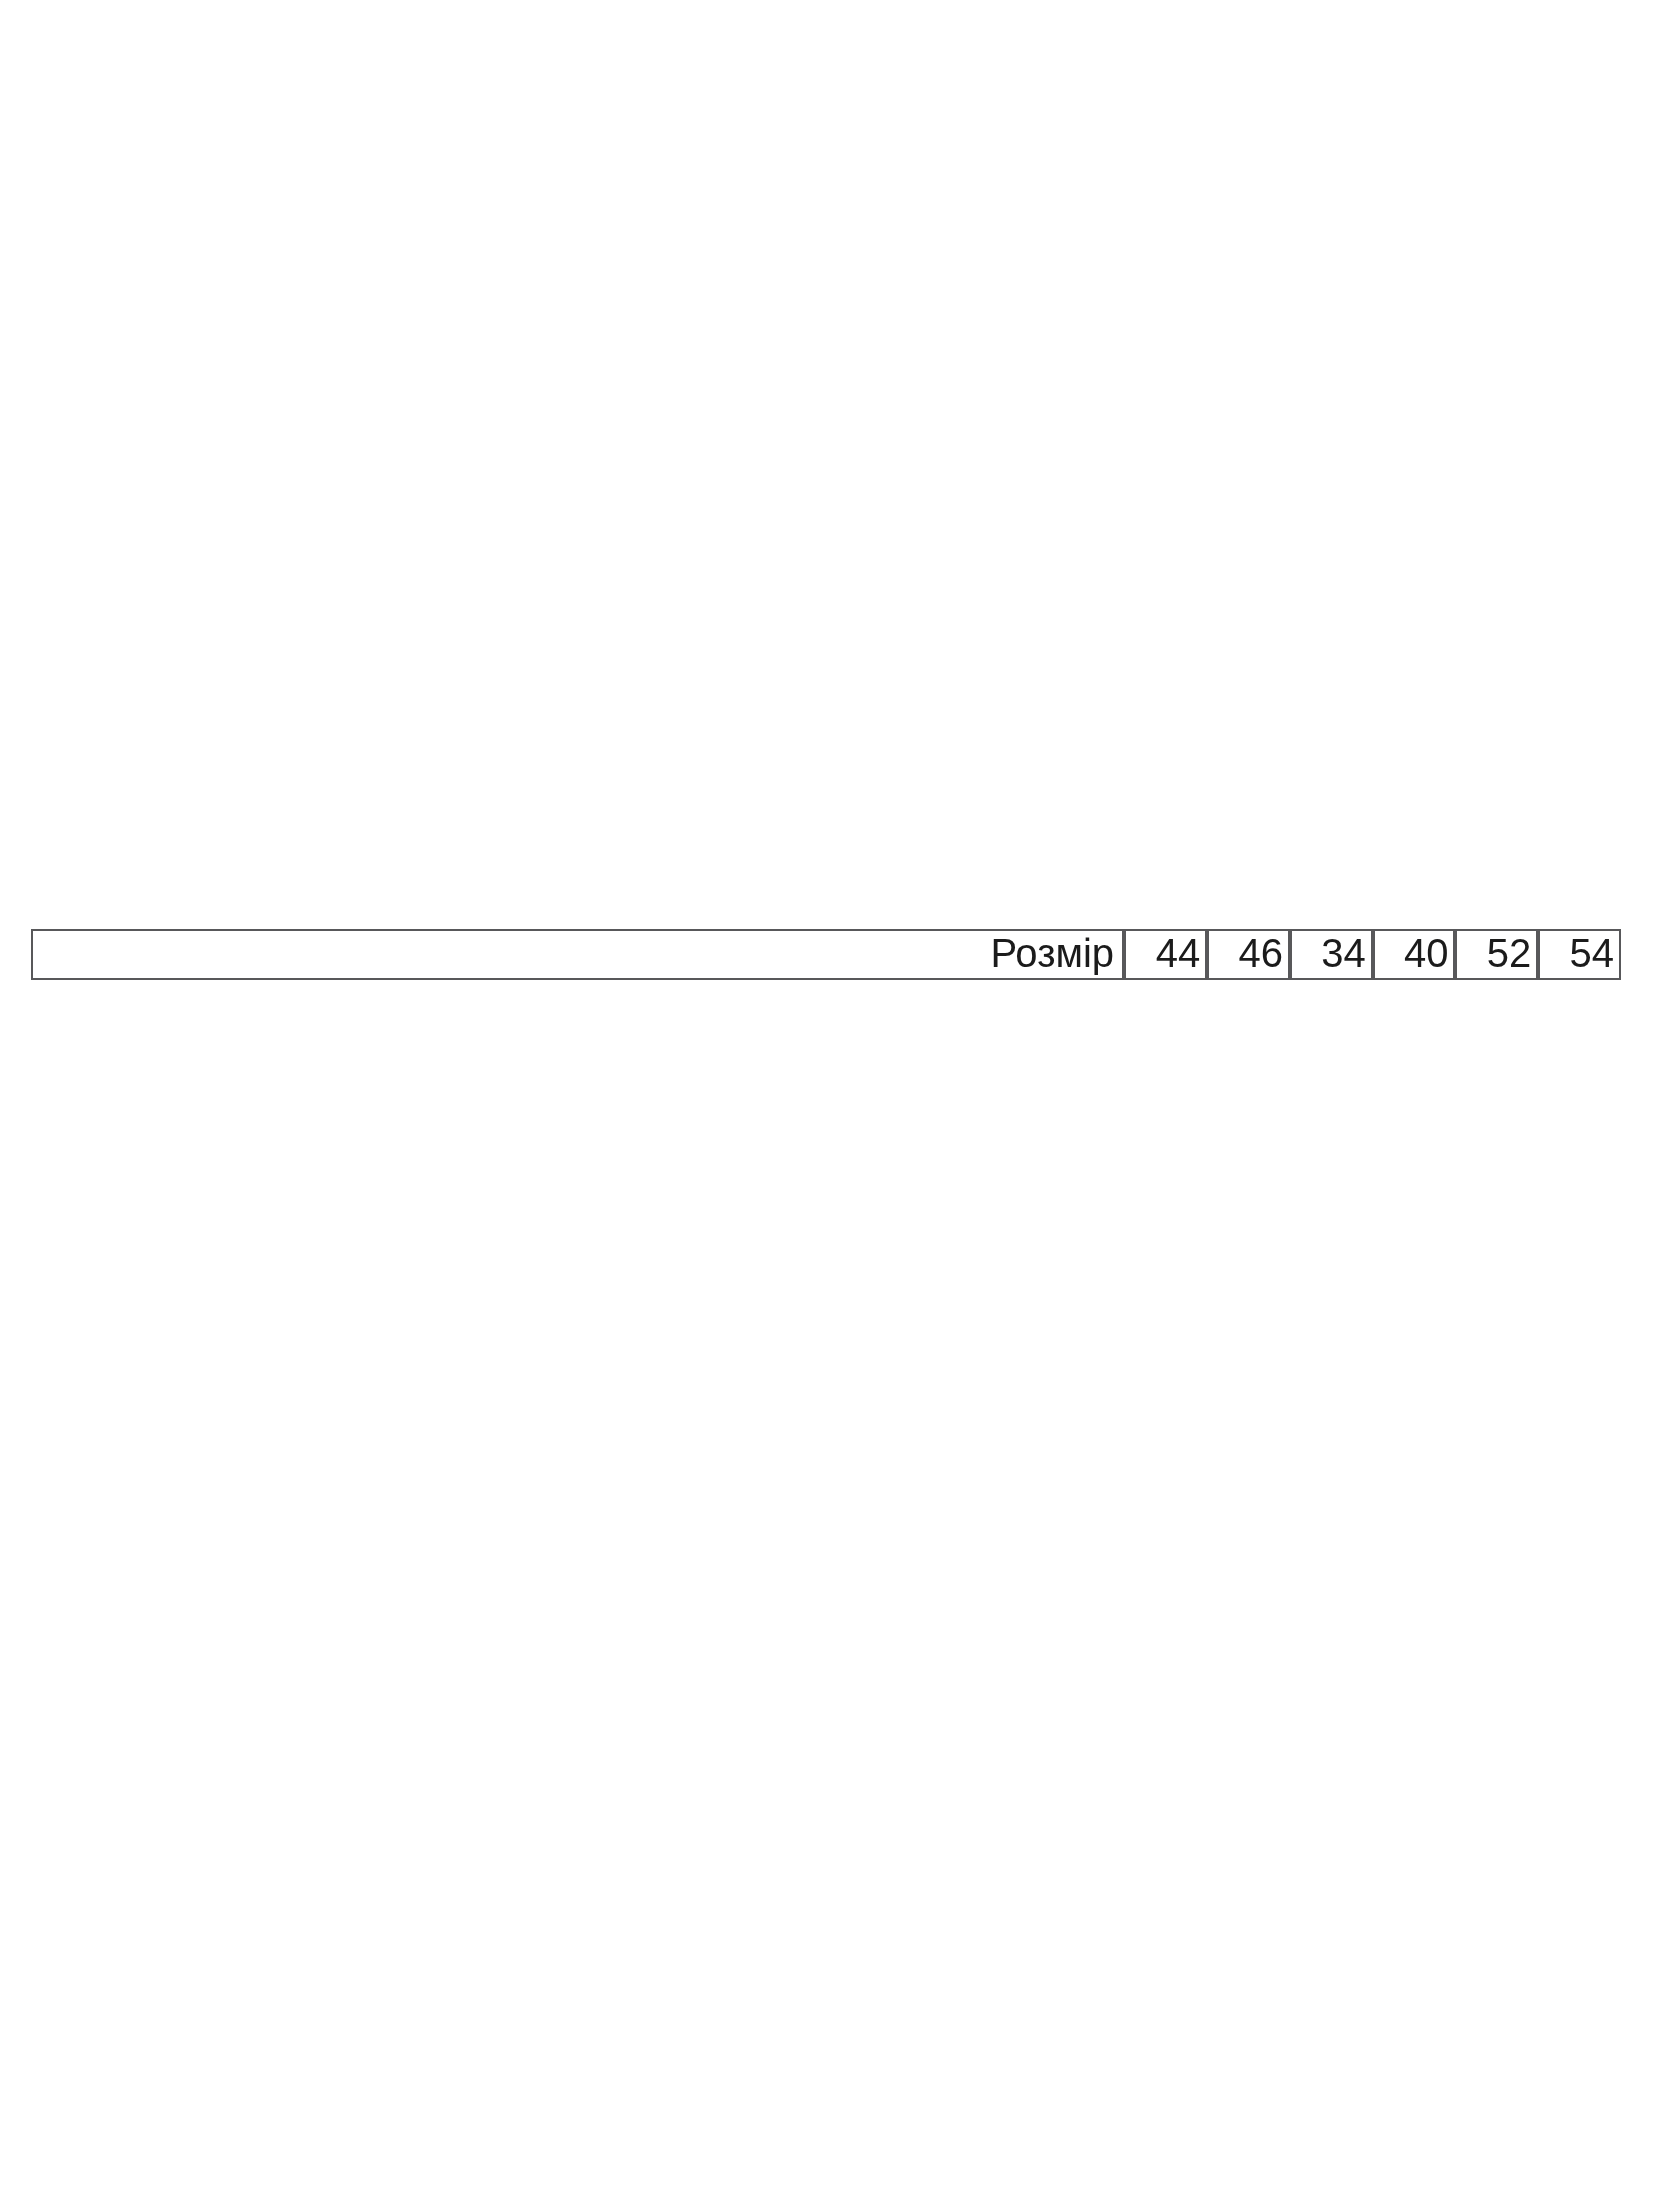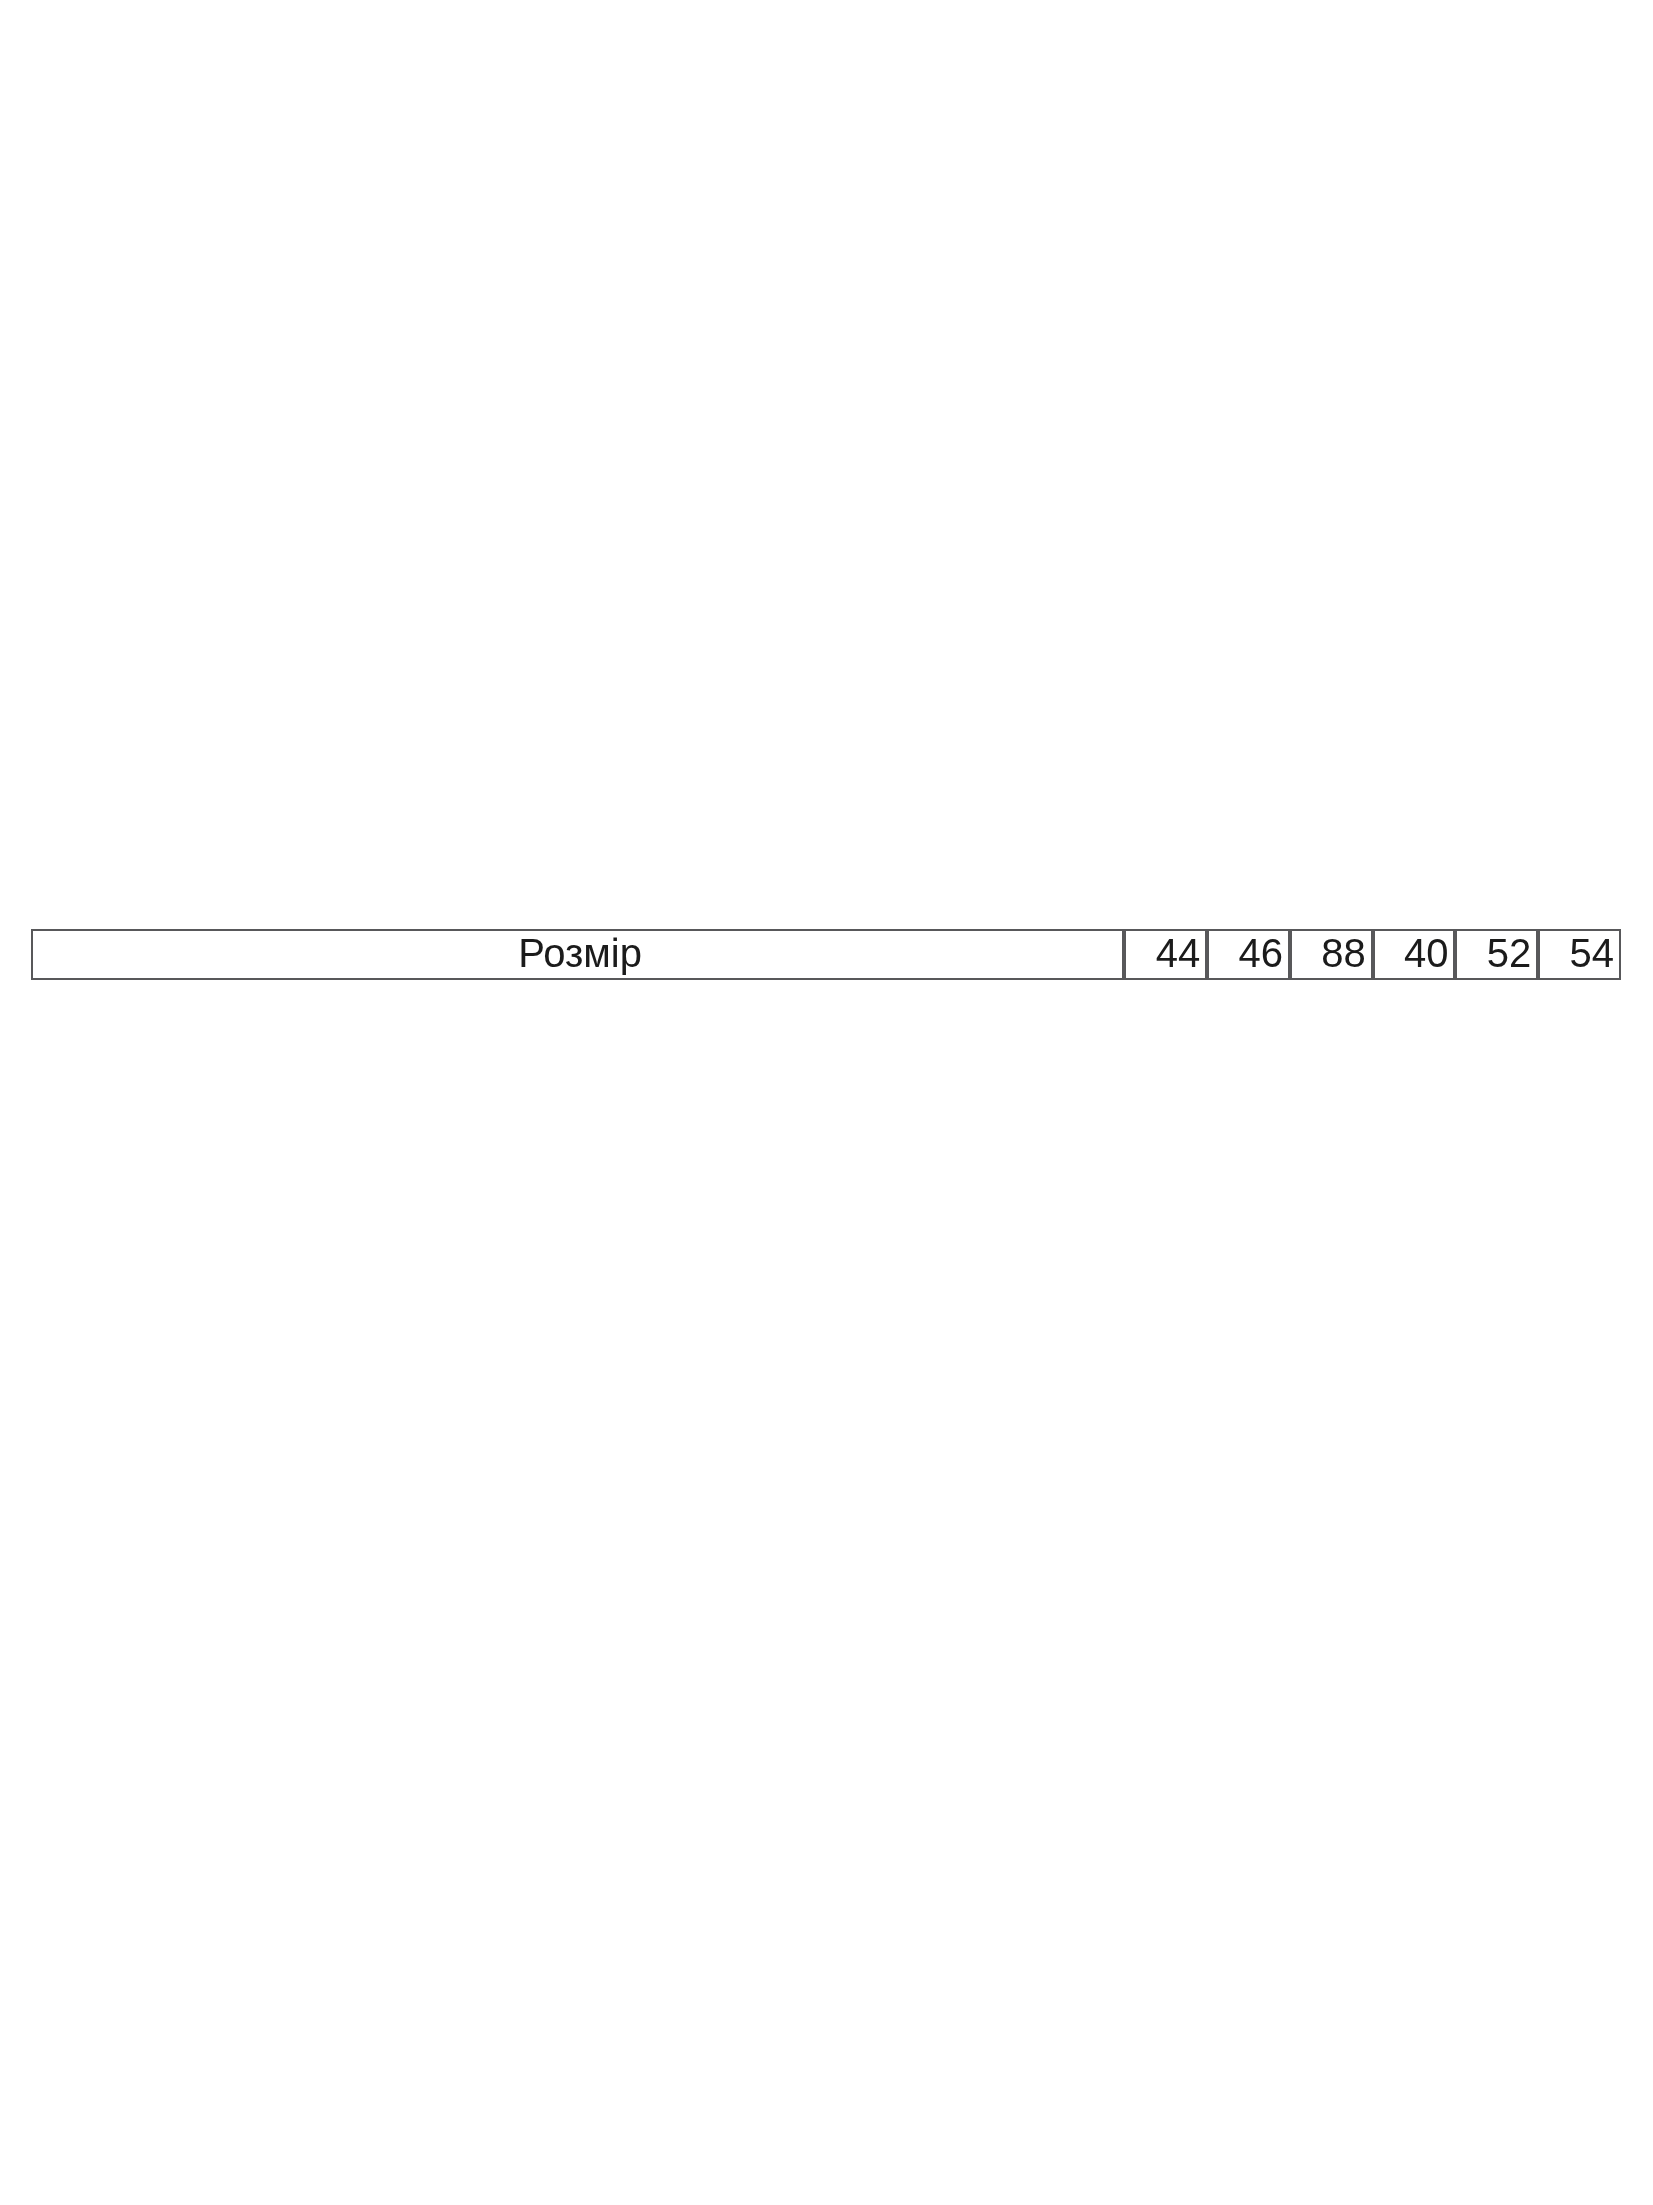--- a/index.html
+++ b/index.html
@@ -40,21 +40,21 @@
     padding: 1.6px 6.5px 4.9px 6.5px;
     font-size: 40px;
     line-height: 1.02;
     color: #1b1b1b;
     font-family: "Liberation Sans", sans-serif;
     white-space: nowrap;
     vertical-align: middle;
     background: #ffffff;
   }
   table.size-table td.label {
-    text-align: center;
+    text-align: right;
     padding-left: 13px;
     padding-right: 8.2px;
   }
   table.size-table td.value {
     text-align: right;
     width: 69px;
     padding-left: 4.9px;
     padding-right: 4.9px;
   }
 </style>
@@ -62,21 +62,21 @@
 <body>
 
 <div class="page">
   <div class="size-table-wrap">
     <table class="size-table">
       <tbody>
         <tr>
           <td class="label">Розмір</td>
           <td class="value">44</td>
           <td class="value">46</td>
-          <td class="value">88</td>
+          <td class="value">34</td>
           <td class="value">40</td>
           <td class="value">52</td>
           <td class="value">54</td>
         </tr>
       </tbody>
     </table>
   </div>
 </div>
 
 

